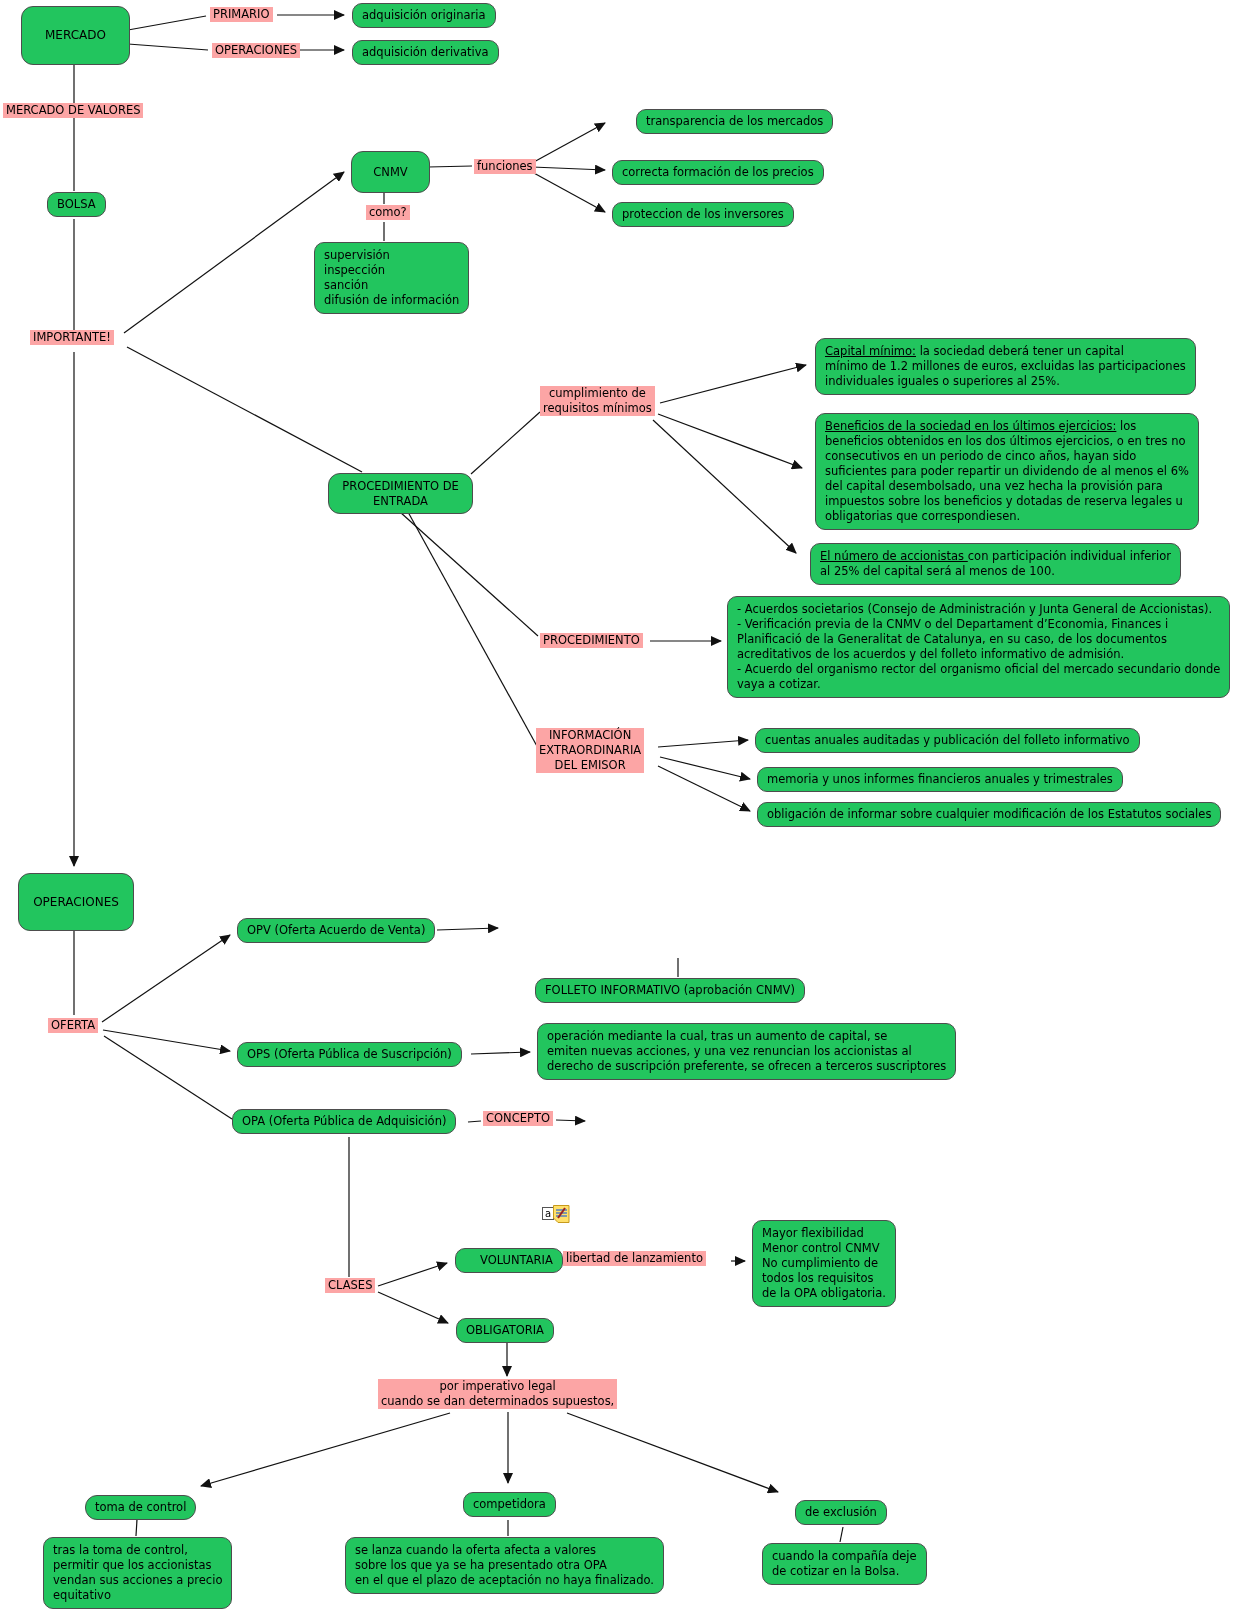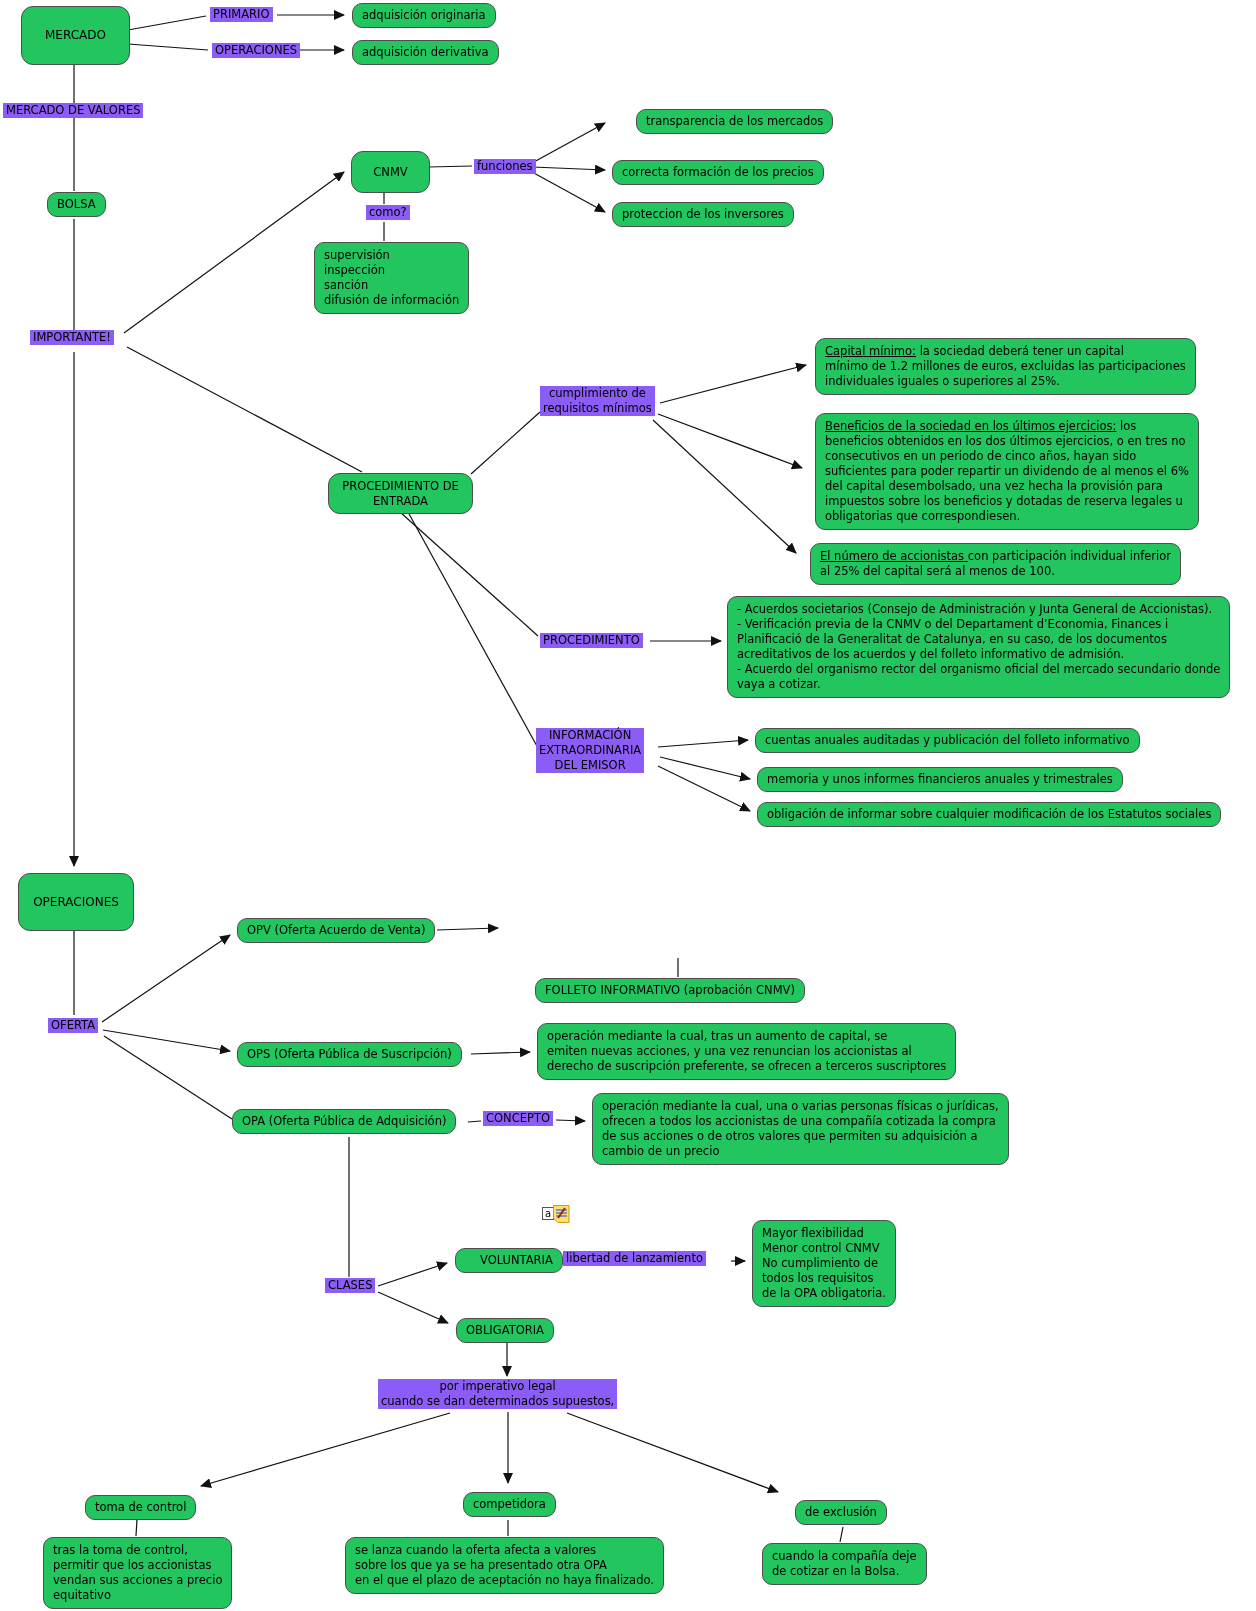--- a/index.html
+++ b/index.html
@@ -12,21 +12,21 @@
     position:absolute;z-index:2;
     background:#22c55e;border:1.5px solid #4d4d4d;border-radius:10px;
     font-size:11.5px;line-height:15px;padding:4px 9px;white-space:nowrap;
   }
   .node.multi{white-space:pre-line;padding:5px 9px;}
   .node.center{display:flex;align-items:center;justify-content:center;
     text-align:center;padding:0;border-radius:12px;}
   .node.big{font-size:12px;}
   .u{text-decoration:underline;}
   .lbl{
-    position:absolute;z-index:1;background:#8b5cf6;padding:0 3px;
+    position:absolute;z-index:1;background:#fca5a5;padding:0 3px;
     font-size:11.5px;line-height:15px;white-space:pre-line;
   }
   .lbl.ctr{text-align:center;}
   .noteicon{position:absolute;z-index:2;}
 </style>
 </head>
 <body>
 
 <div class="canvas">
 
@@ -158,24 +158,20 @@
   <div class="node" style="left:237px;top:918px;">OPV (Oferta Acuerdo de Venta)</div>
   <div class="node" style="left:535px;top:978px;">FOLLETO INFORMATIVO (aprobación CNMV)</div>
 
   <div class="node" style="left:237px;top:1042px;">OPS (Oferta Pública de Suscripción)</div>
   <div class="node multi" style="left:537px;top:1023px;">operación mediante la cual, tras un aumento de capital, se
 emiten nuevas acciones, y una vez renuncian los accionistas al
 derecho de suscripción preferente, se ofrecen a terceros suscriptores</div>
 
   <div class="node" style="left:232px;top:1109px;">OPA (Oferta Pública de Adquisición)</div>
   <div class="lbl" style="left:483px;top:1111px;">CONCEPTO</div>
-  <div class="node multi" style="left:592px;top:1093px;">operación mediante la cual, una o varias personas físicas o jurídicas,
-ofrecen a todos los accionistas de una compañía cotizada la compra
-de sus acciones o de otros valores que permiten su adquisición a
-cambio de un precio</div>
 
   <div class="noteicon" style="left:542px;top:1204px;">
     <svg width="28" height="20">
       <rect x="0.5" y="3.5" width="11" height="12" fill="#ffffff" stroke="#555"></rect>
       <text x="3" y="13" font-size="10" fill="#000">a</text>
       <path d="M11.5,1.5 h15.5 v17 h-11 l-4.5,-4.5 z" fill="#ffe06a" stroke="#c79a1c"></path>
       <line x1="14" y1="6" x2="25" y2="6" stroke="#4a79c4" stroke-width="1.4"></line>
       <line x1="14" y1="9" x2="25" y2="9" stroke="#4a79c4" stroke-width="1.4"></line>
       <line x1="14" y1="12" x2="25" y2="12" stroke="#4a79c4" stroke-width="1.4"></line>
       <line x1="16" y1="14" x2="23" y2="4" stroke="#9b2222" stroke-width="2"></line>
@@ -187,21 +183,21 @@
   <div class="lbl" style="left:563px;top:1251px;">libertad de lanzamiento</div>
   <div class="node multi" style="left:752px;top:1220px;">Mayor flexibilidad
 Menor control CNMV
 No cumplimiento de
 todos los requisitos
 de la OPA obligatoria.</div>
   <div class="node" style="left:456px;top:1318px;text-align:right;">OBLIGATORIA</div>
   <div class="lbl ctr" style="left:378px;top:1379px;">por imperativo legal
 cuando se dan determinados supuestos,</div>
 
-  <div class="node" style="left:85px;top:1495px;">toma de control</div>
+  <div class="node" style="left:85px;top:1495px;border-radius:12px;">toma de control</div>
   <div class="node multi" style="left:43px;top:1537px;">tras la toma de control,
 permitir que los accionistas
 vendan sus acciones a precio
 equitativo</div>
 
   <div class="node" style="left:463px;top:1492px;">competidora</div>
   <div class="node multi" style="left:345px;top:1537px;">se lanza cuando la oferta afecta a valores
 sobre los que ya se ha presentado otra OPA
 en el que el plazo de aceptación no haya finalizado.</div>
 

